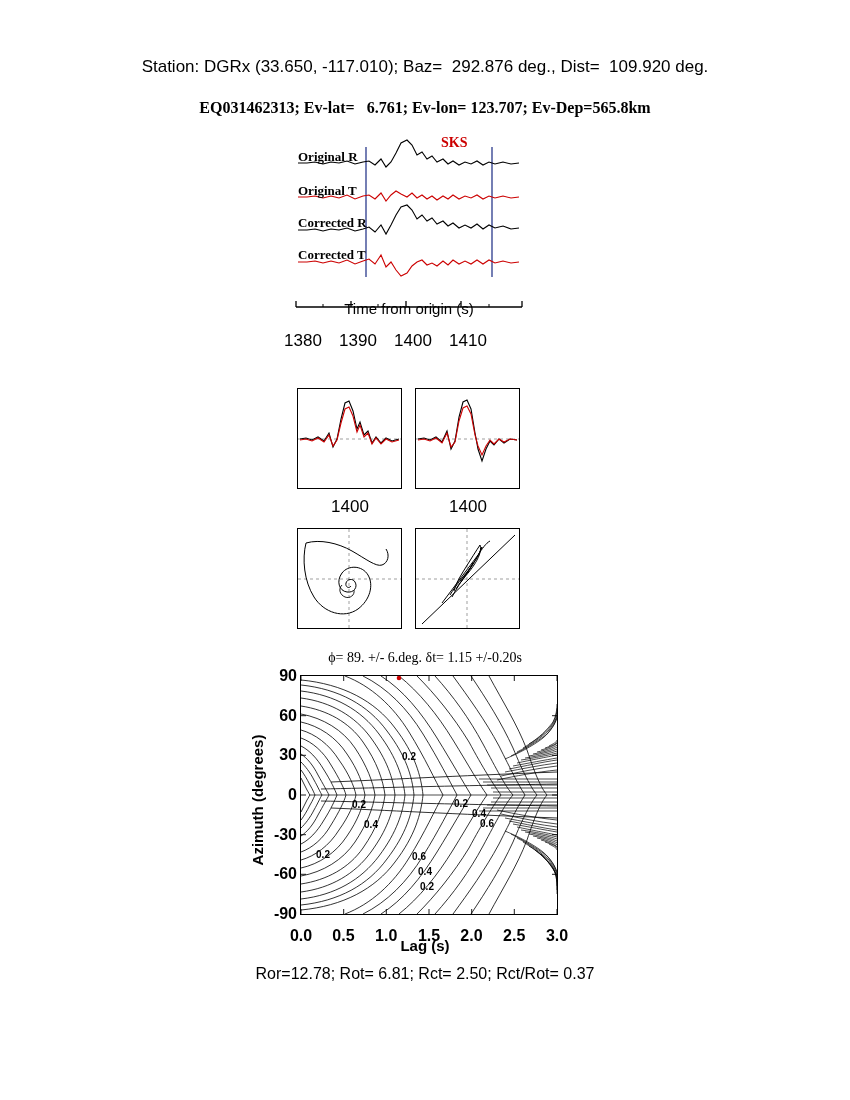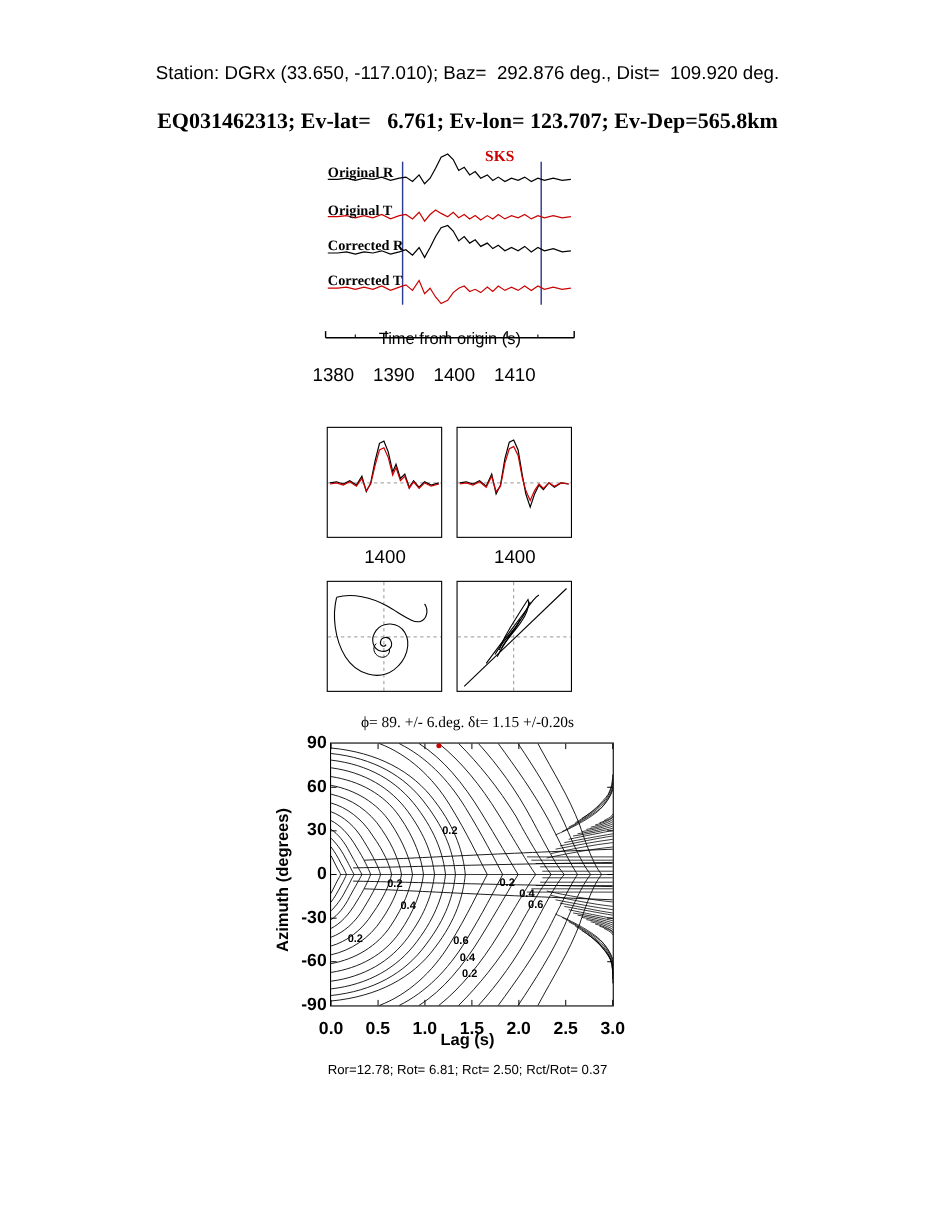--- a/index.html
+++ b/index.html
@@ -29,21 +29,21 @@
     text-align: center;
     font-size: 17px;
     font-family: "Liberation Sans", sans-serif;
     white-space: pre;
   }
   .hdr2 {
     position: absolute;
     left: 0; top: 99px;
     width: 850px;
     text-align: center;
-    font-size: 20px;
+    font-size: 16px;
     font-weight: bold;
     font-family: "Liberation Serif", serif;
     white-space: pre;
   }
   
   .wf-panel {
     position: absolute;
     left: 293px; top: 135px;
     width: 232px;
     height: 190px;
@@ -161,21 +161,21 @@
     width: 258px;
     height: 240px;
     border: 1px solid #000;
     box-sizing: border-box;
   }
   .footer {
     position: absolute;
     left: 0; top: 965px;
     width: 850px;
     text-align: center;
-    font-size: 12px;
+    font-size: 16px;
     font-family: "Liberation Sans", sans-serif;
     white-space: pre;
   }
   .clabel {
     position: absolute;
     font-size: 10px;
     font-family: "Liberation Sans", sans-serif;
     background: transparent;
     transform: translate(-50%, -50%);
     font-weight: bold;

